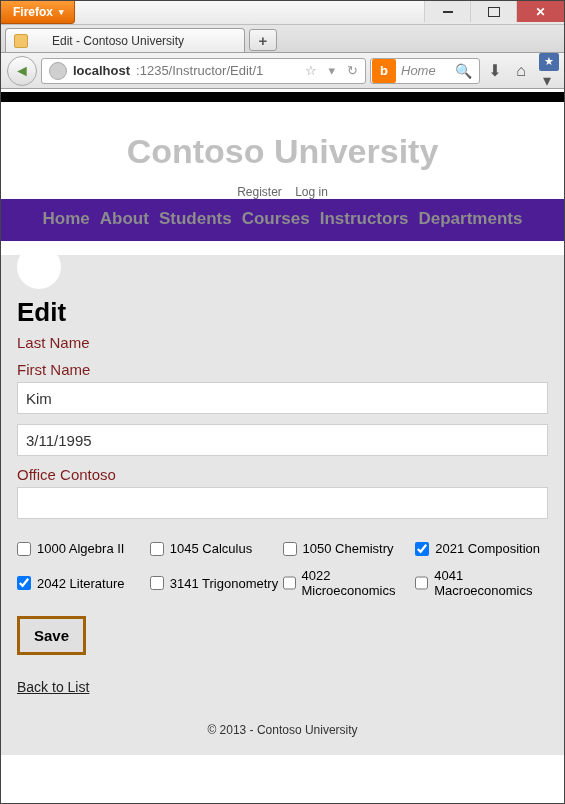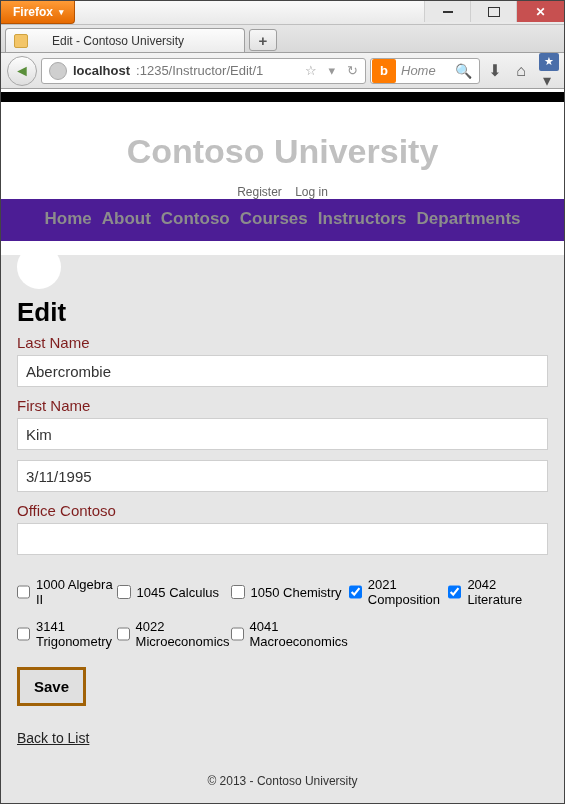--- a/index.html
+++ b/index.html
@@ -112,21 +112,21 @@
   }
   .page-inner{padding:42px 16px 10px}
   h2.page-h{font-size:26px;font-weight:bold;margin:0 0 6px}
   .fld-label{font-size:15px;color:#7f1d1d;margin:4px 0 4px}
   .fld-input{
     width:100%;height:32px;border:1px solid #cfcfcf;background:#fff;
     padding:4px 8px;font-size:15px;color:#333;outline:none;
   }
   .fld-group{margin-bottom:10px}
   .course-grid{
-    display:grid;grid-template-columns:repeat(5,1fr);gap:12px 0;margin:22px 0 18px;font-size:13px;
+    display:grid;grid-template-columns:repeat(4,1fr);gap:12px 0;margin:22px 0 18px;font-size:13px;
   }
   .chk{display:flex;align-items:center;gap:6px}
   .chk input{width:14px;height:14px;margin:0}
   .save-btn{
     background:#e0e0e0;border:3px solid #a16207;padding:8px 14px;font-size:15px;font-weight:bold;cursor:pointer;
   }
   .back-link{display:inline-block;margin-top:24px;color:#222;font-size:14px;text-decoration:underline}
   .footer{
     text-align:center;font-size:12px;color:#333;padding:18px 0;background:#e6e6e6;border-top:0;
   }
@@ -183,35 +183,34 @@
 
   <div class="header-area">
     <div class="site-title">Contoso University</div>
     <div class="account-links">
       <a href="#">Register</a>
       <a href="#">Log in</a>
     </div>
     <div class="navbar">
       <a href="#">Home</a>
       <a href="#">About</a>
-      <a href="#">Contoso</a>
+      <a href="#">Students</a>
       <a href="#">Courses</a>
       <a href="#">Instructors</a>
       <a href="#">Departments</a>
     </div>
   </div>
 
   <div class="gray-area">
     <div class="avatar-bump"></div>
     <div class="page-inner">
       <h2 class="page-h">Edit</h2>
 
       <div class="fld-group">
         <div class="fld-label">Last Name</div>
-        <input class="fld-input" value="Abercrombie" style="">
       </div>
       <div class="fld-group">
         <div class="fld-label">First Name</div>
         <input class="fld-input" value="Kim" style="">
       </div>
       <div class="fld-group">
         <input class="fld-input" value="3/11/1995" style="">
       </div>
       <div class="fld-group">
         <div class="fld-label">Office Contoso</div>

